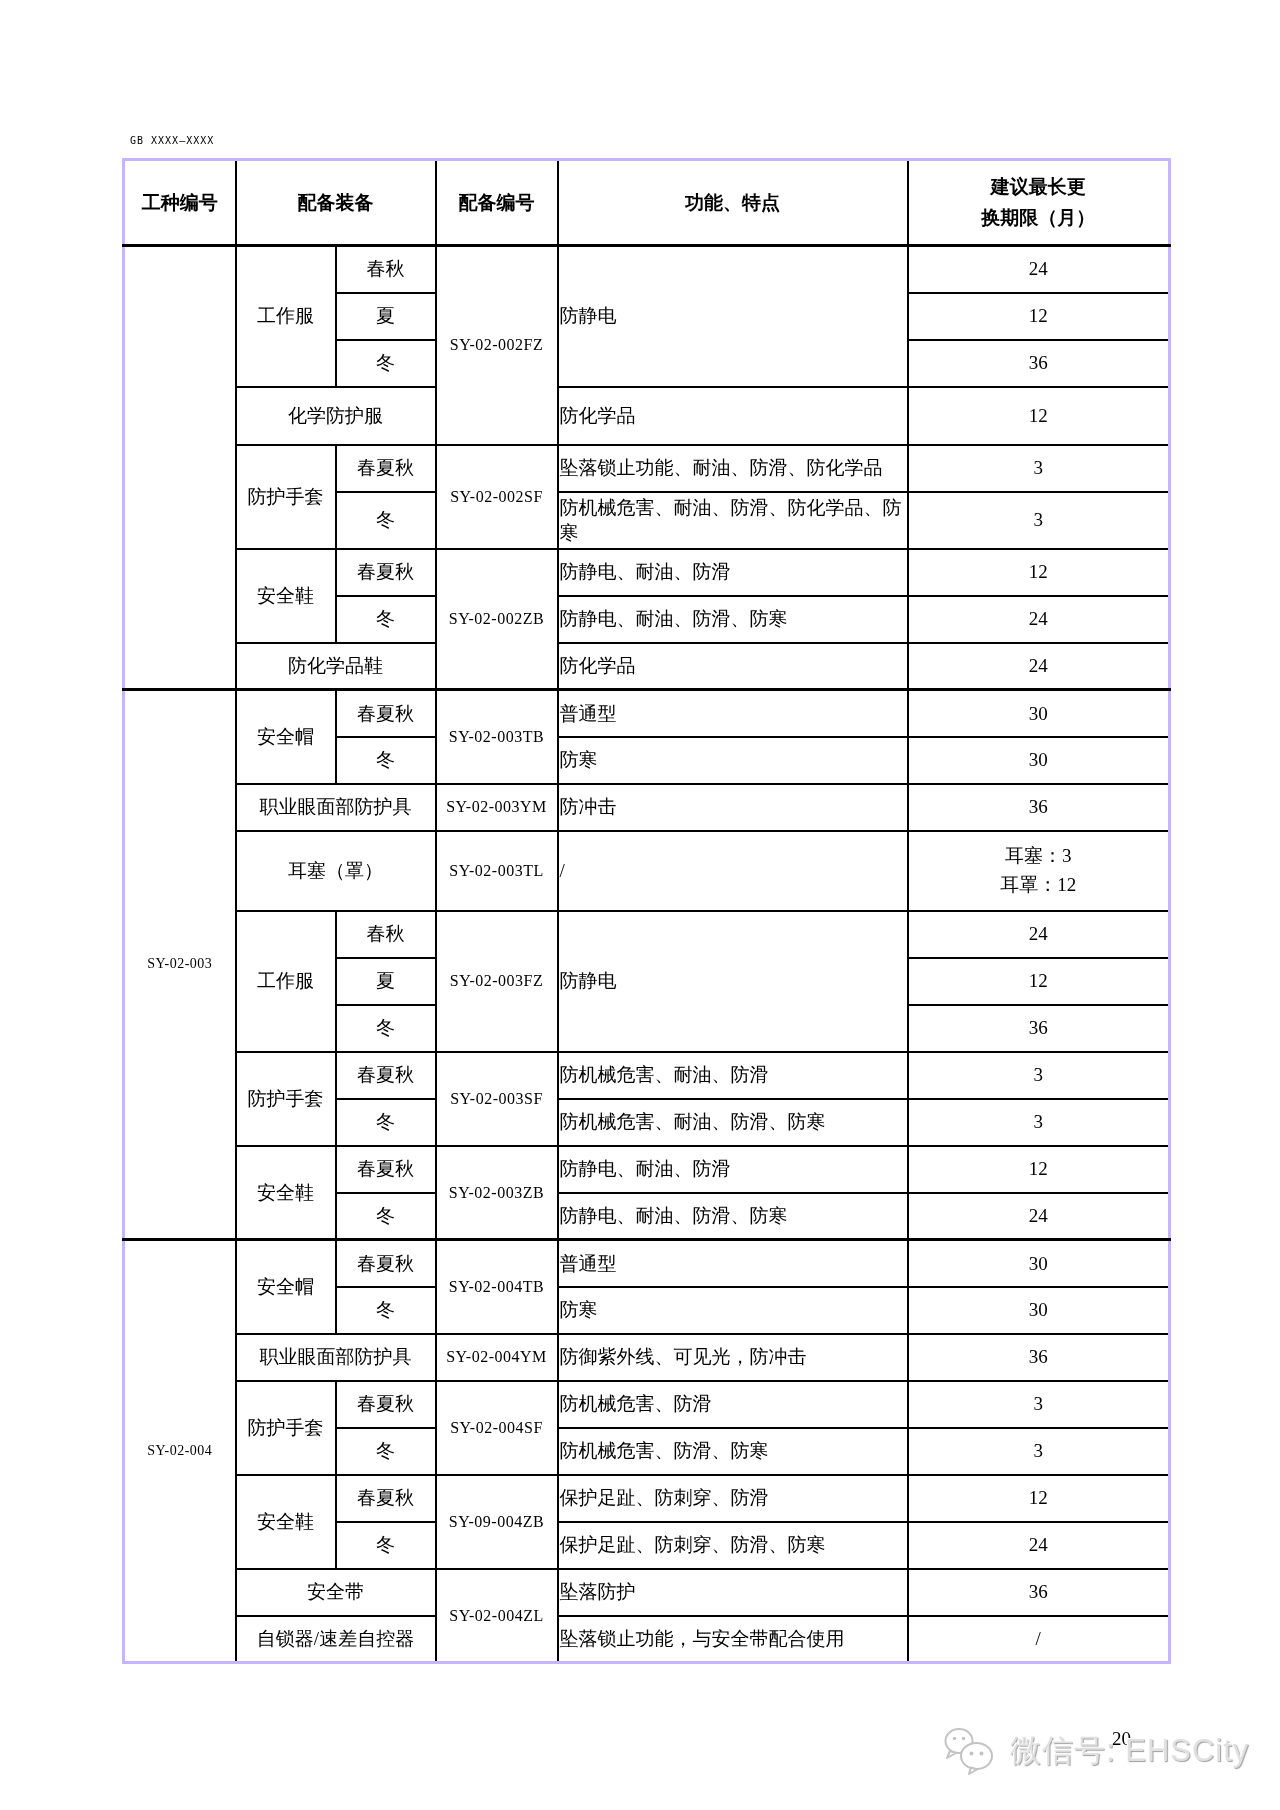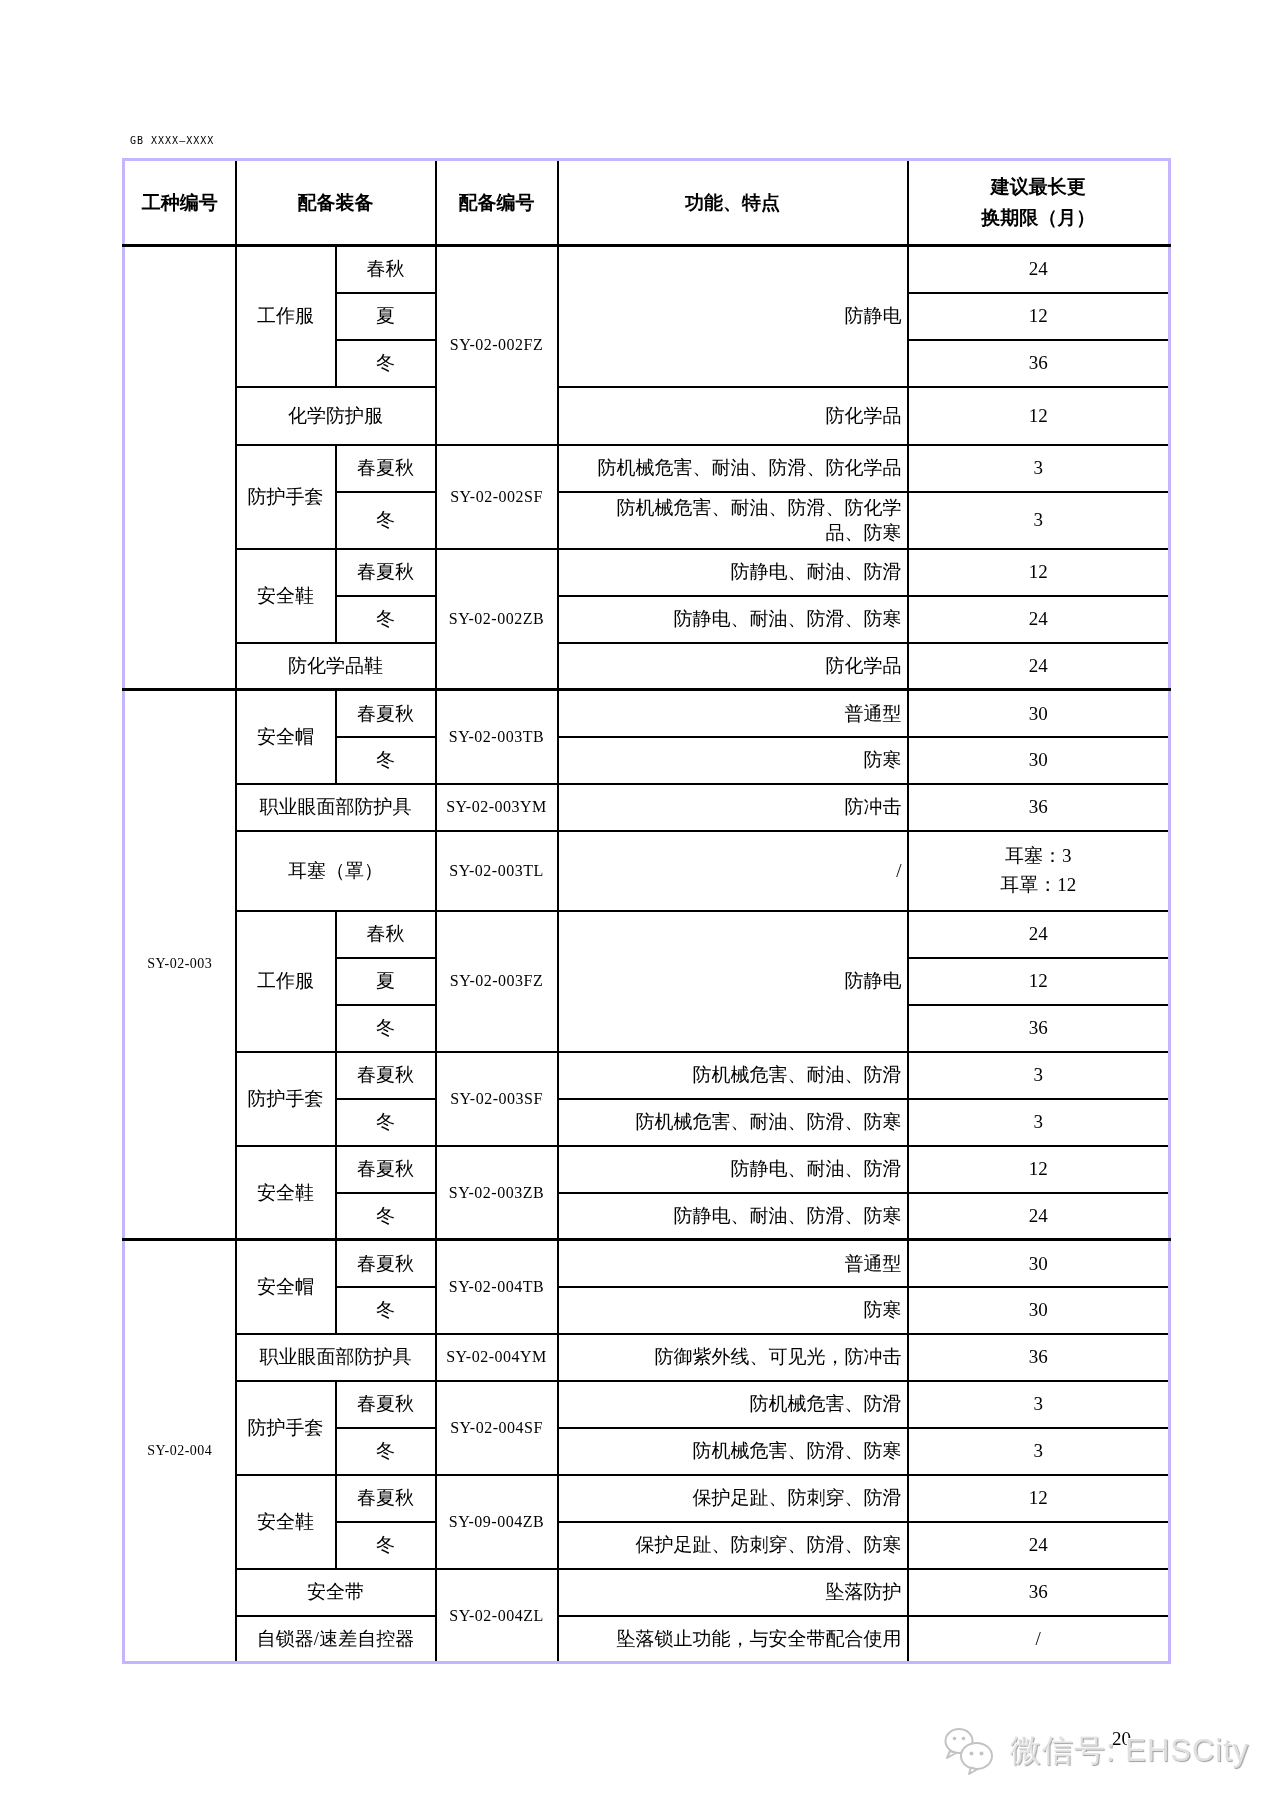--- a/index.html
+++ b/index.html
@@ -20,21 +20,21 @@
   }
   .ppe th, .ppe td {
     border:2px solid #000; text-align:center; vertical-align:middle;
     padding:2px 5px; line-height:1.35; overflow:hidden;
   }
   .ppe thead th { font-weight:bold; border-bottom:3px solid #000; height:86px; }
   .ppe tbody tr { height:47px; }
   .ppe tbody tr.tall { height:58px; }
   .ppe tbody tr.xtall { height:80px; }
   .ppe tbody tr.section-start td { border-top:3px solid #000; }
-  .ppe td.feature { text-align:right; padding-left:29px; }
+  .ppe td.feature { text-align:left; padding-left:1px; }
   .ppe td.code-cell { font-size:16px; letter-spacing:0.5px;margin-left:48px; }
   .ppe td.job-cell { font-size:14px; letter-spacing:0.5px; }
   .hdr-line { line-height:1.6; }
   .months-line { line-height:1.5;font-family:Liberation Serif, serif; }
   .page-number { position:absolute; left:1112px; top:1728px; font-size:19px; }
   .watermark {
     position:absolute; left:938px; top:1720px; height:62px;
     display:flex; align-items:center; gap:12px;
   }
   .watermark-label {
@@ -90,21 +90,21 @@
     </tr>
     <tr class="tall">
       <td colspan="2">化学防护服</td>
       <td class="feature">防化学品</td>
       <td>12</td>
     </tr>
     <tr>
       <td rowspan="2">防护手套</td>
       <td>春夏秋</td>
       <td rowspan="2" class="code-cell">SY-02-002SF</td>
-      <td class="feature">防机械危害、耐油、防滑、防化学品</td>
+      <td class="feature">坠落锁止功能、耐油、防滑、防化学品</td>
       <td>3</td>
     </tr>
     <tr>
       <td>冬</td>
       <td class="feature">防机械危害、耐油、防滑、防化学品、防寒</td>
       <td>3</td>
     </tr>
     <tr>
       <td rowspan="2">安全鞋</td>
       <td>春夏秋</td>

